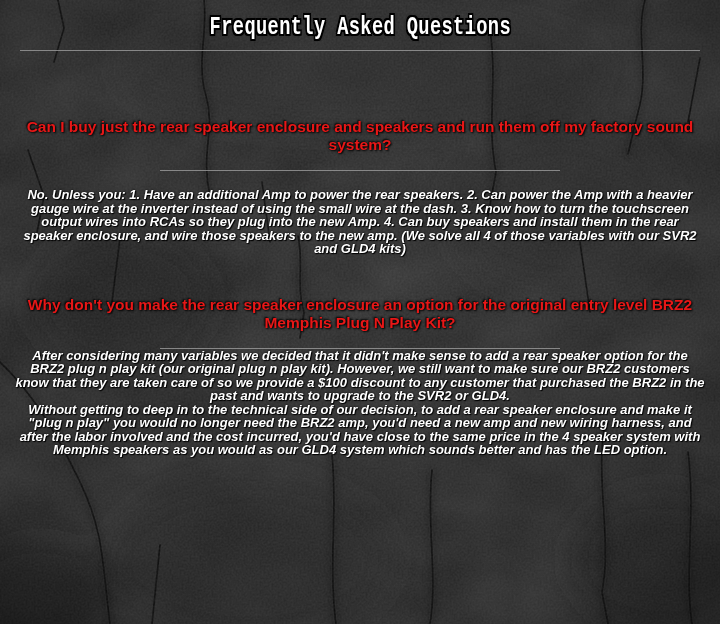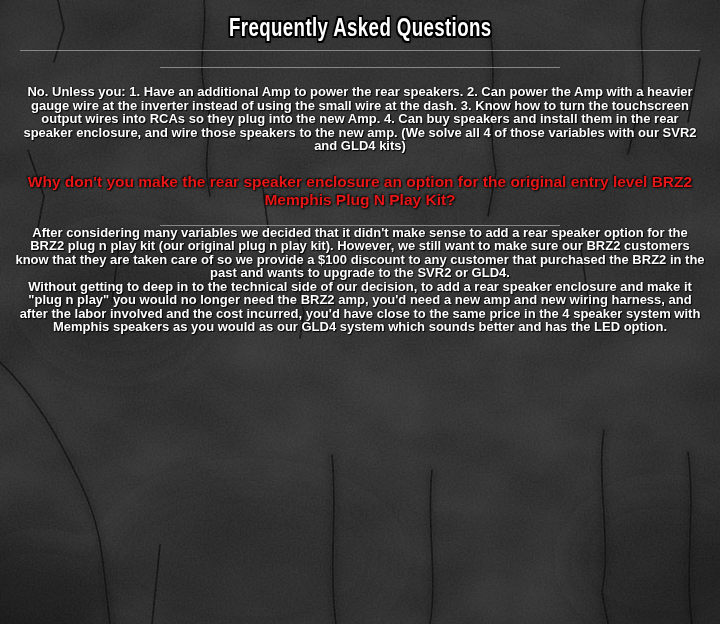--- a/index.html
+++ b/index.html
@@ -18,21 +18,21 @@
     display: block;
   }
   .content {
     position: absolute;
     top: 0; left: 0;
     width: 720px; height: 624px;
     box-sizing: border-box;
     padding: 7px 15px 0 15px;
     text-align: center;
   }
-  .title-row { text-align: center; margin: 0; }
+  .title-row { text-align: center; margin: 0; font-family: Liberation Mono, monospace; }
   .page-title {
     display: inline-block;
     color: var(--title-color, #ffffff);
     font-size: 26px;
     font-weight: bold;
     line-height: 24px;
     letter-spacing: 0.5px;
     transform: scaleX(0.72);
     transform-origin: center;
     white-space: nowrap;
@@ -53,28 +53,29 @@
   .divider.short { width: 400px; margin: 16px auto 0 auto; }
   .question {
     margin: 0;
     margin-top: 67px;
     color: var(--question-color, #e81717);
     font-size: 15.5px;
     font-weight: bold;
     line-height: 18px;
     text-shadow: 1px 1px 2px #000, -1px -1px 2px #000;
   }
-  .question.q2 { margin-top: 20px; }
+  .question.q2 { margin-top: 40px; }
   .answer {
     margin: 0;
     color: var(--answer-color, #ffffff);
     font-size: 13px;
     font-weight: bold;
     line-height: 13.5px;
     text-shadow: 1px 1px 1px #000, 0 0 2px #000;
+    font-style: italic;
   }
   .answer.a1  { margin-top: 17px; }
   .answer.a2a { }
   .answer.a2b { }
 </style>
 </head>
 <body>
 
 <div class="page">
 
@@ -147,20 +148,21 @@
     <rect width="720" height="624" fill="url(#vignette)"></rect>
   </svg>
 
   <div class="content">
 
     <h1 class="title-row"><span class="page-title">Frequently Asked Questions</span></h1>
 
     <div class="divider full"></div>
 
     <section>
+      <h2 class="question q1">Can I buy just the rear speaker enclosure and speakers and run them off my factory sound system?</h2>
       <div class="divider short"></div>
       <p class="answer a1">No. Unless you: 1.  Have an additional Amp to power the rear speakers. 2. Can power the Amp with a heavier gauge wire at the inverter instead of using the small wire at the dash. 3. Know how to turn the touchscreen output wires into RCAs so they plug into the new Amp. 4. Can buy speakers and install them in the rear speaker enclosure, and wire those speakers to the new amp. (We solve all 4 of those variables with our SVR2 and GLD4 kits)</p>
     </section>
 
     <section>
       <h2 class="question q2">Why don't you make the rear speaker enclosure an option for the original entry level BRZ2 Memphis Plug N Play Kit?</h2>
       <div class="divider short"></div>
       <p class="answer a2a">After considering many variables we decided that it didn't make sense to add a rear speaker option for the BRZ2 plug n play kit (our original plug n play kit). However, we still want to make sure our BRZ2 customers know that they are taken care of so we provide a $100 discount to any customer that purchased the BRZ2 in the past and wants to upgrade to the SVR2 or GLD4.</p>
       <p class="answer a2b">Without getting to deep in to the technical side of our decision, to add a rear speaker enclosure and make it "plug n play" you would no longer need the BRZ2 amp, you'd need a new amp and new wiring harness, and after the labor involved and the cost incurred,  you'd have close to the same price in the 4 speaker system with Memphis speakers as you would as our GLD4 system which sounds better and has the LED option.</p>
     </section>

